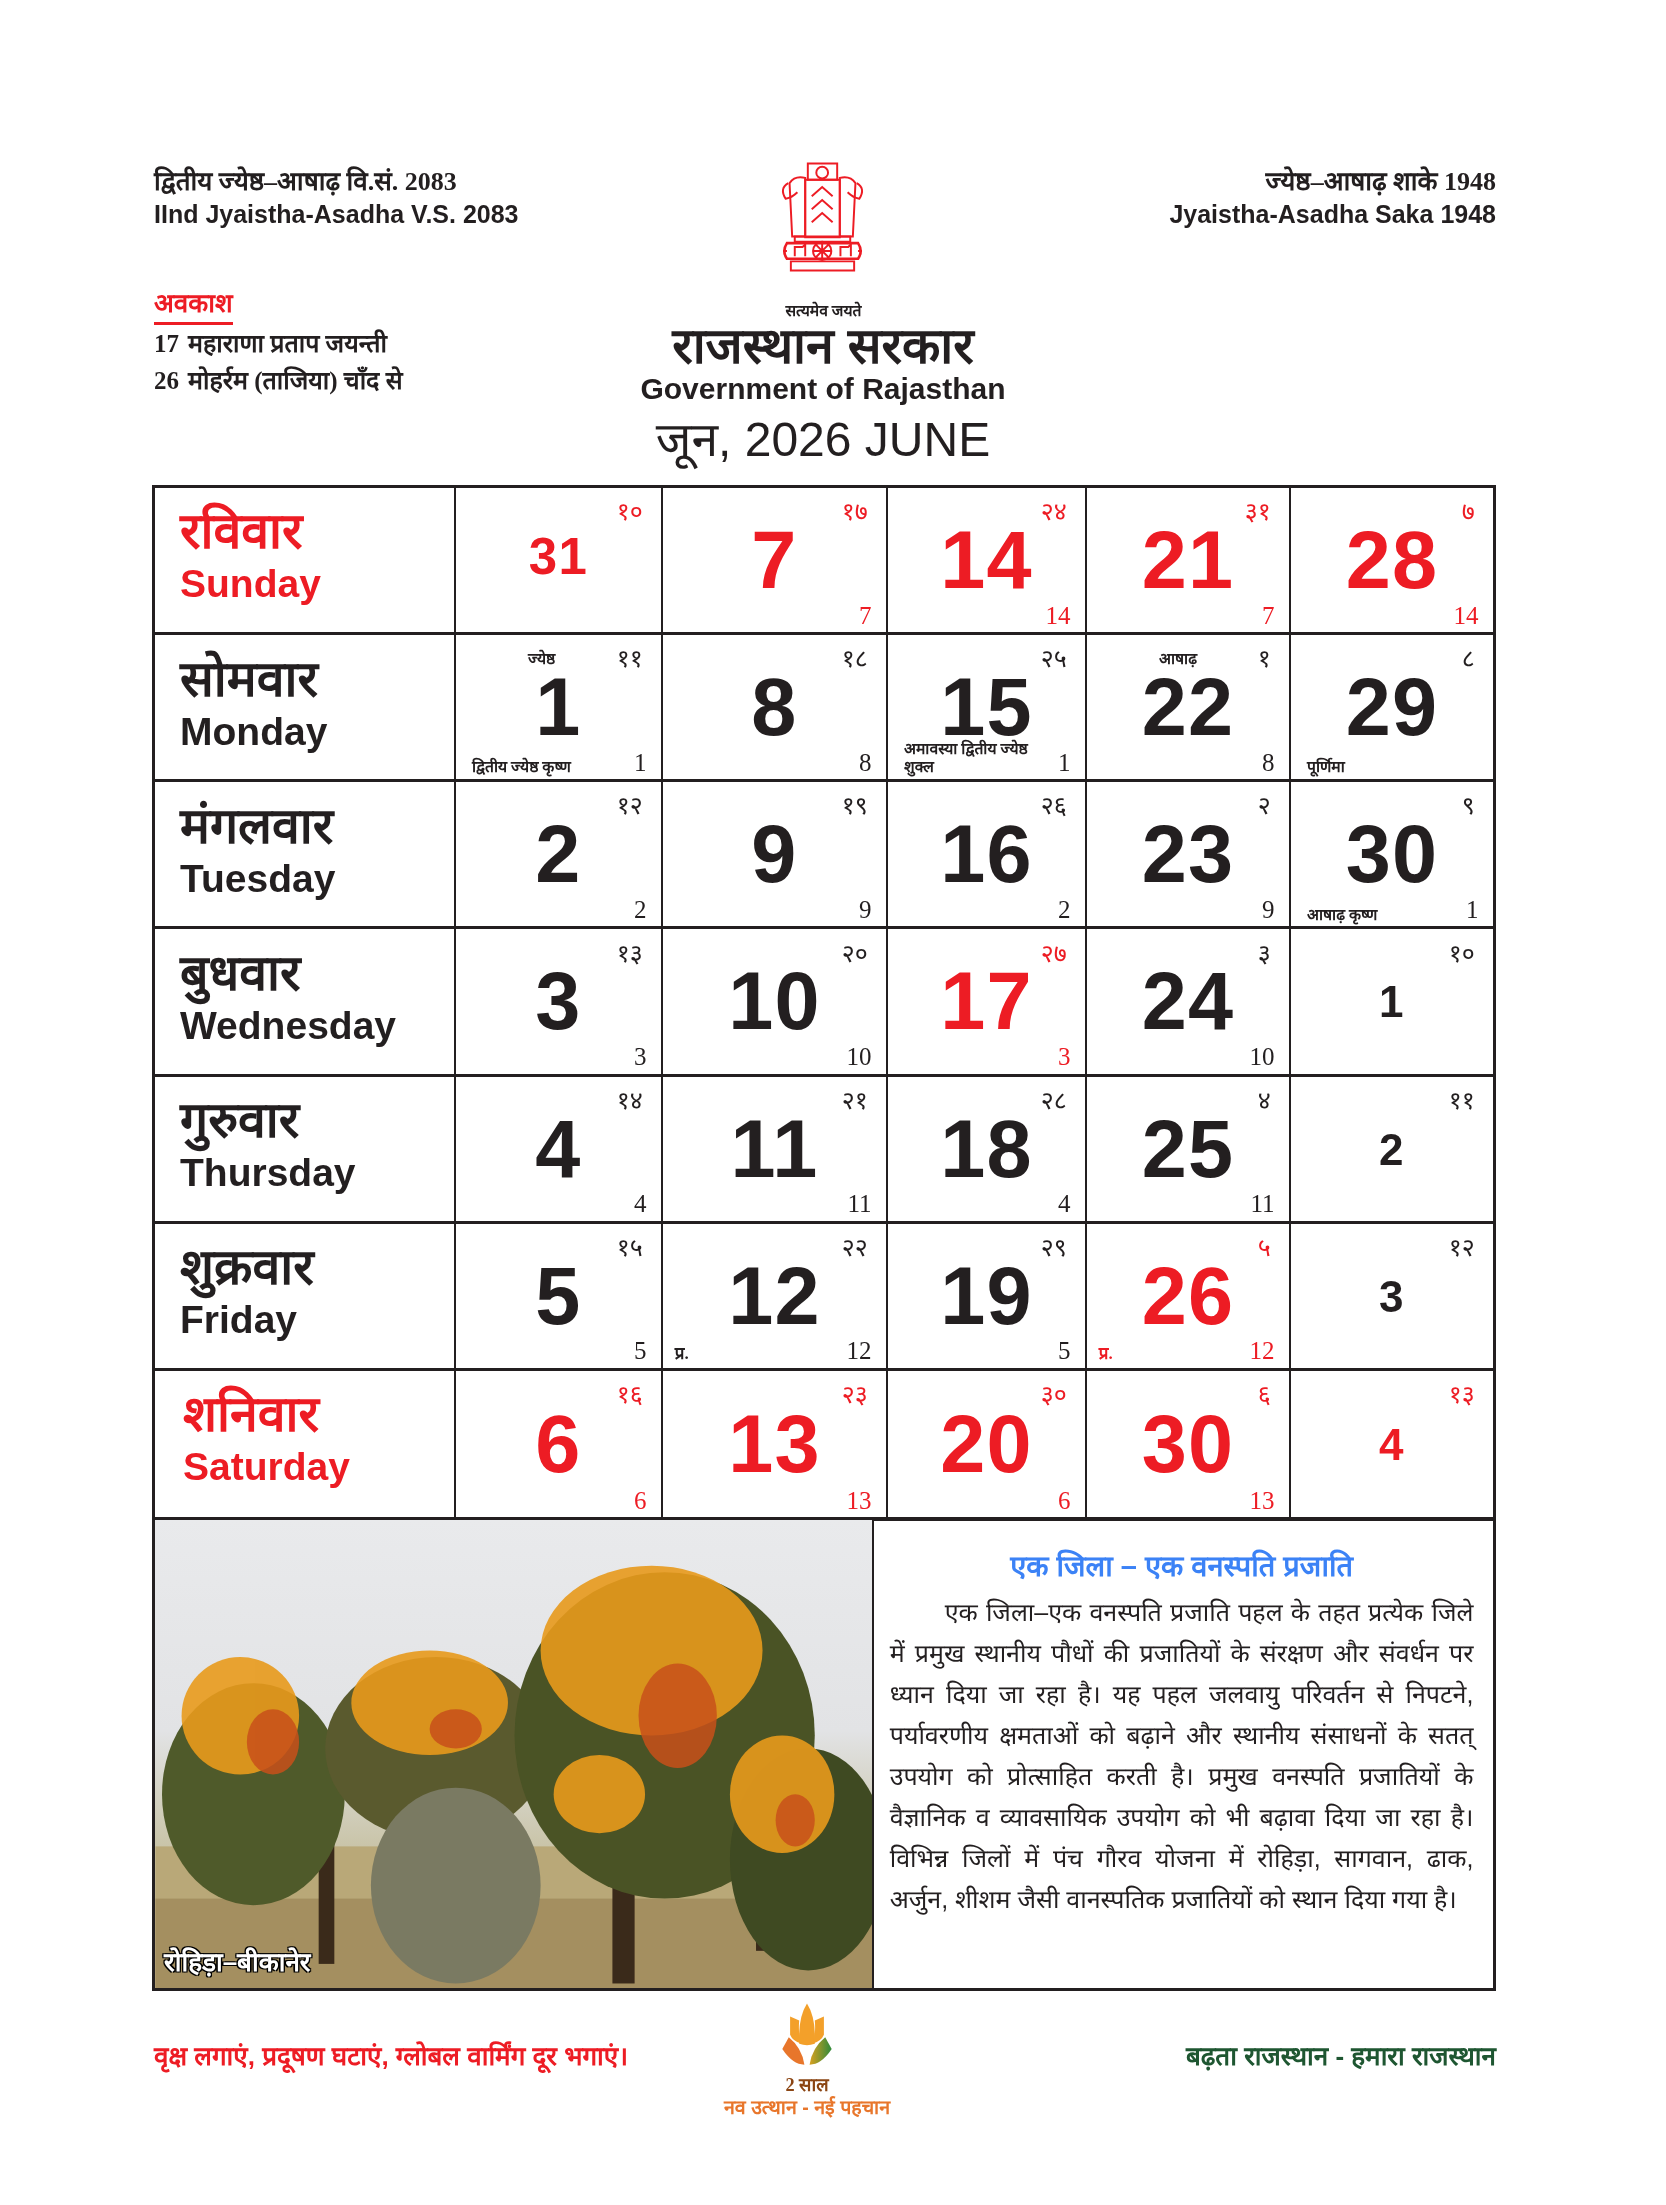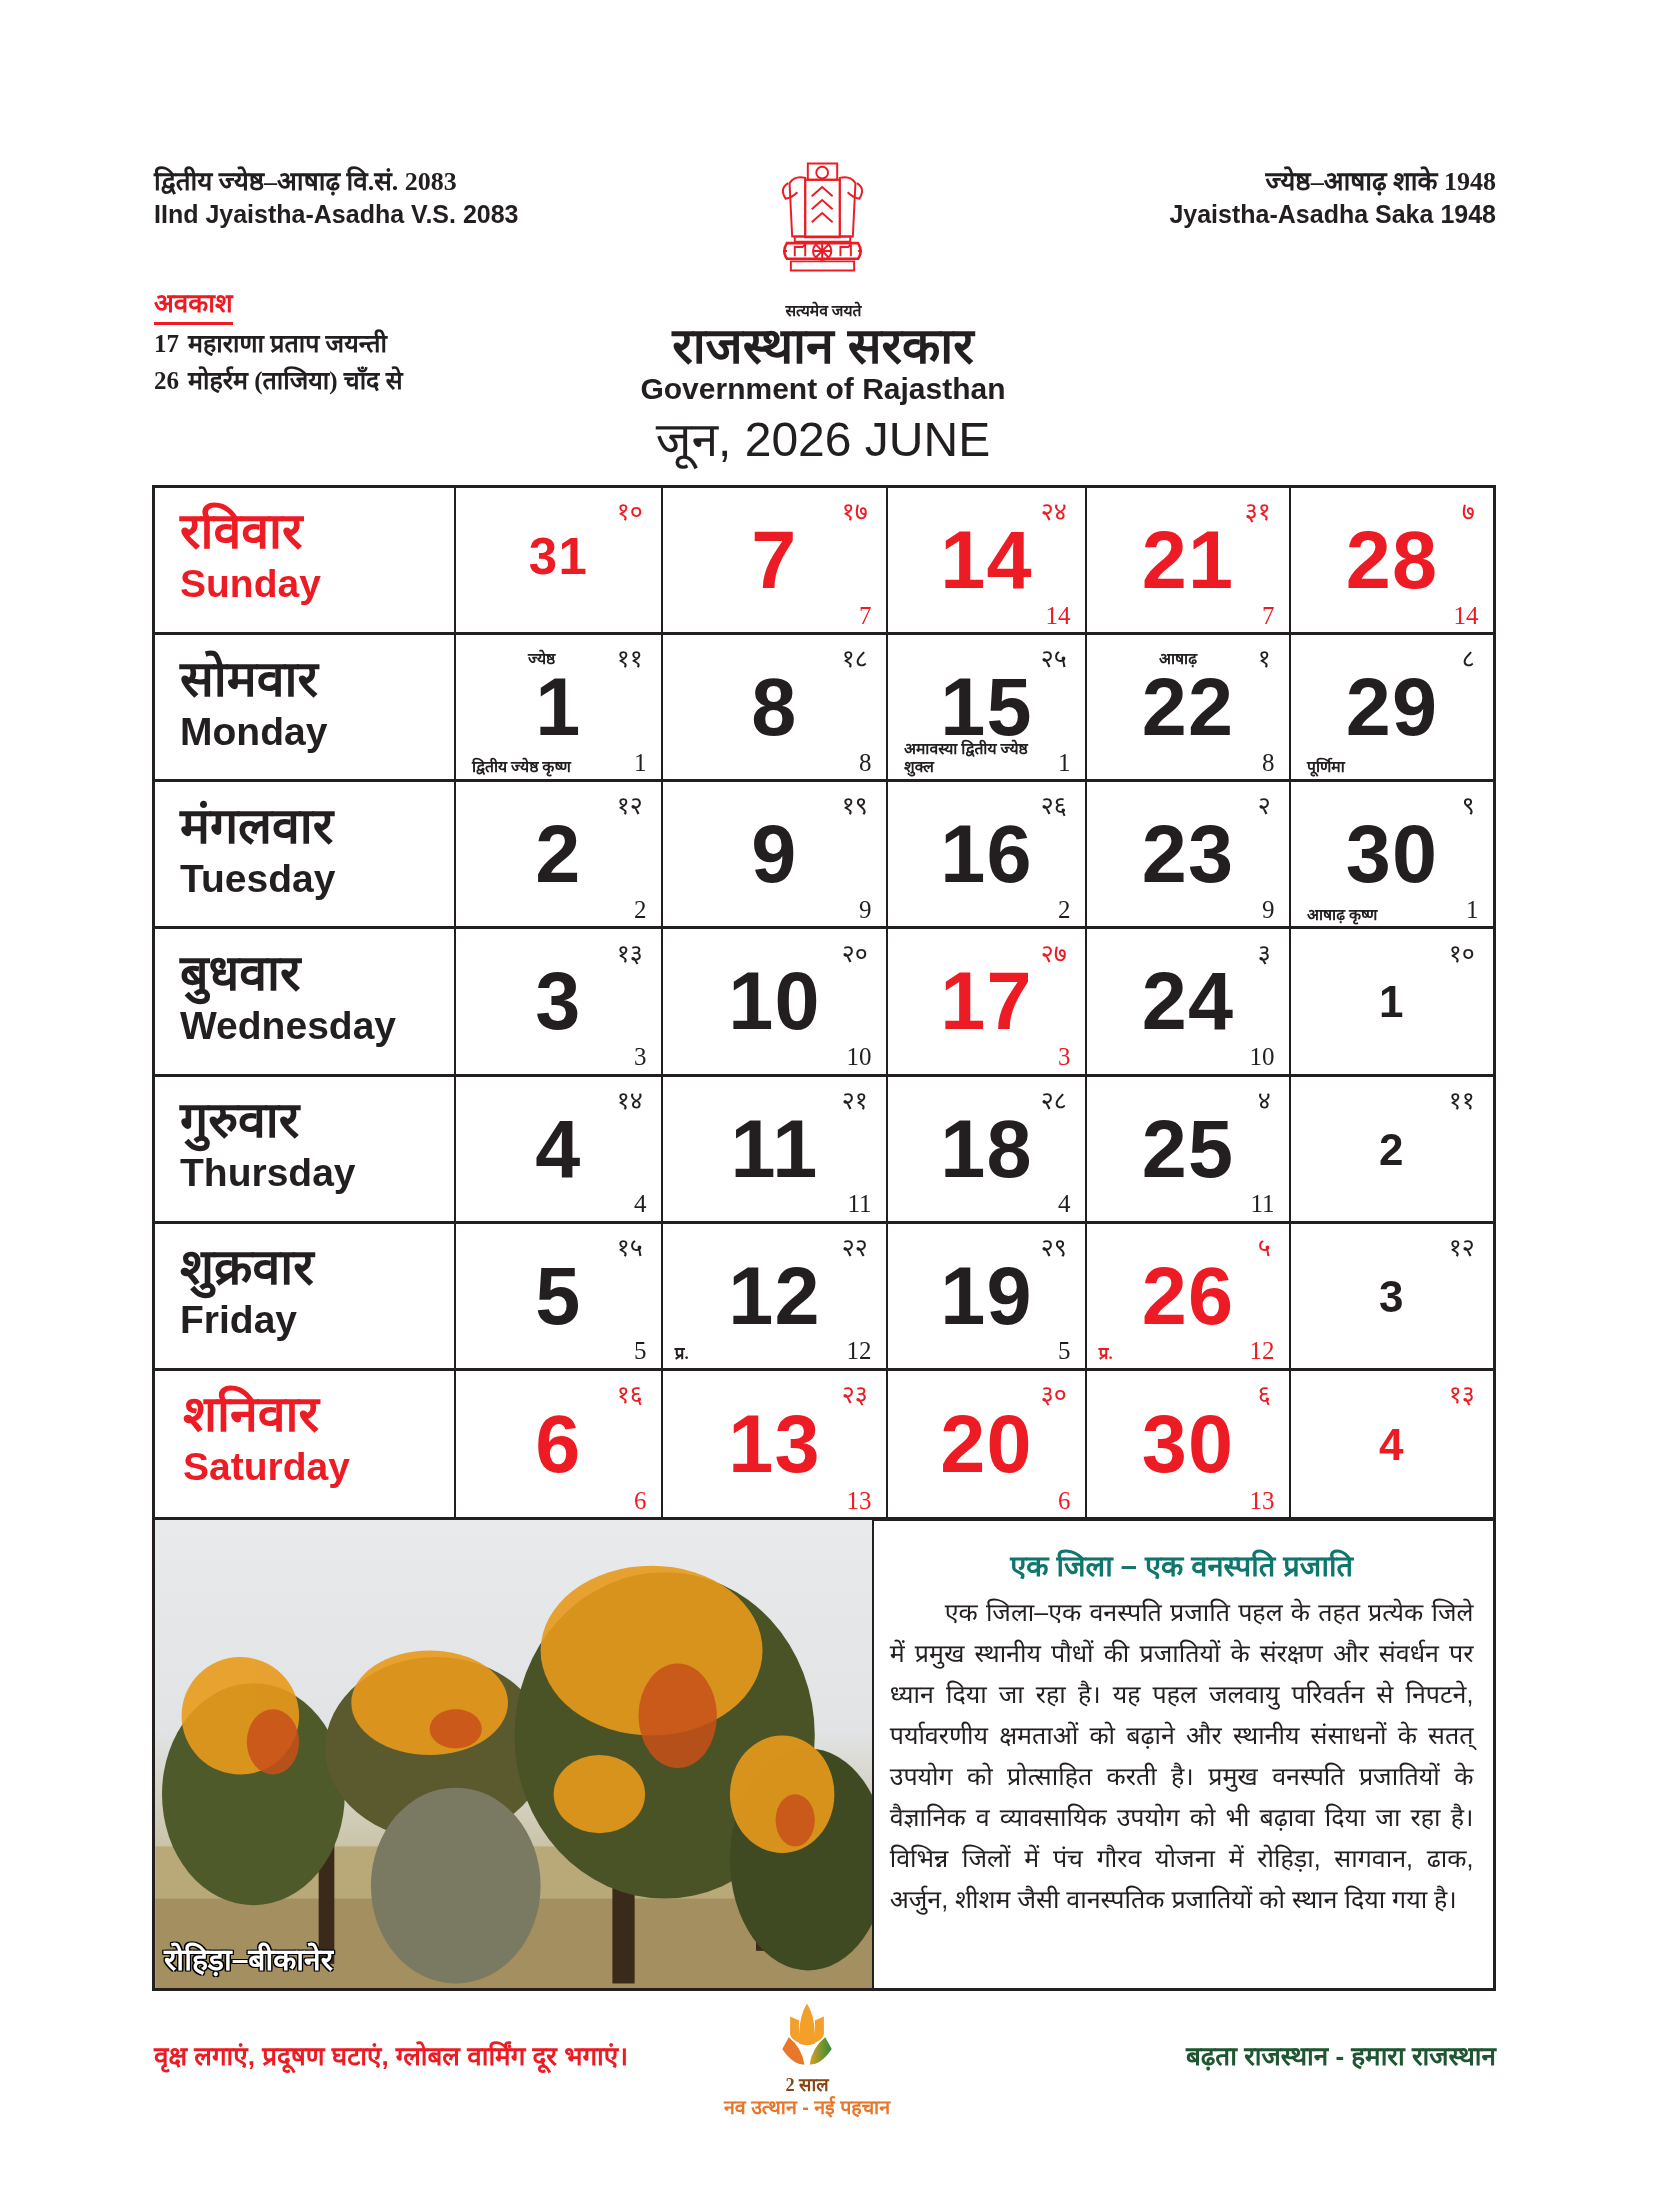--- a/index.html
+++ b/index.html
@@ -44,23 +44,23 @@
   .tithi { position: absolute; right: 18.3px; top: 9.1px; font-family: "Liberation Serif", serif; font-size: 25px; line-height: 29px; }
   .sol { position: absolute; right: 14.4px; bottom: 2.6px; font-family: "Liberation Serif", serif; font-size: 25px; line-height: 29px; }
   .month-tag { position: absolute; top: 11.8px; font-family: "Liberation Serif", serif; font-size: 15.7px; font-weight: bold; }
   .note { position: absolute; left: 16px; right: 0; bottom: 2.6px; text-align: left; font-family: "Liberation Serif", serif; font-size: 15.7px; font-weight: bold; line-height: 18.3px; }
   .pr { position: absolute; left: 11.8px; bottom: 3.9px; font-family: "Liberation Serif", serif; font-size: 17px; font-weight: bold; }
 
   
   .panel { left: 152px; top: 1517px; width: 1344px; height: 474px; border: 3.9px solid #231f20; border-top: 3.9px solid #231f20; display: flex; }
   .photo { position: relative; width: 719px; height: 100%; border-right: 2.6px solid #231f20; overflow: hidden; background: linear-gradient(180deg, #e9eaec 0%, #e2e3e5 45%, #c9c4a8 70%, #b8aa80 100%); }
   .photo svg { position: absolute; left: 0; top: 0; }
-  .photo .caption { position: absolute; left: 9.1px; bottom: 9.1px; color: #ffffff; font-family: "Liberation Sans", sans-serif; font-weight: bold; font-size: 30px; text-shadow: 1.3px 1.3px 0 #000, -1.3px -1.3px 0 #000, 1.3px -1.3px 0 #000, -1.3px 1.3px 0 #000; }
+  .photo .caption { position: absolute; left: 9.1px; bottom: 9.1px; color: #ffffff; font-family: "Liberation Sans", sans-serif; font-weight: bold; font-size: 26px; text-shadow: 1.3px 1.3px 0 #000, -1.3px -1.3px 0 #000, 1.3px -1.3px 0 #000, -1.3px 1.3px 0 #000; }
   .article { flex: 1; padding: 27.4px 19.6px 0 15.7px; }
-  .article .ttl { text-align: center; color: #0f766e; font-family: "Liberation Sans", sans-serif; font-weight: bold; font-size: 29px; line-height: 39px; margin-bottom: 5.2px; }
+  .article .ttl { text-align: center; color: #3b82f6; font-family: "Liberation Sans", sans-serif; font-weight: bold; font-size: 29px; line-height: 39px; margin-bottom: 5.2px; }
   .article .body { font-family: "Liberation Sans", sans-serif; font-size: 25px; line-height: 41px; text-align: justify; text-indent: 55px; }
 
   
   .foot-left { left: 154px; top: 2037px; color: #ed1c24; font-family: "Liberation Sans", sans-serif; font-weight: bold; font-size: 26px; }
   .foot-right { right: 170px; top: 2037px; color: #1e5631; font-family: "Liberation Sans", sans-serif; font-weight: bold; font-size: 26px; }
   .logo { left: 758px; top: 2002px; width: 98px; height: 137px; text-align: center; }
   .logo .yrs { color: #8b4513; font-family: "Liberation Serif", serif; font-weight: bold; font-size: 18.3px; line-height: 19.6px; }
   .logo .tag { color: #e8762b; font-family: "Liberation Sans", sans-serif; font-weight: bold; font-size: 19.6px; line-height: 22px; white-space: nowrap; margin-left: -39px; margin-right: -39px; }
 </style>
 </head>

